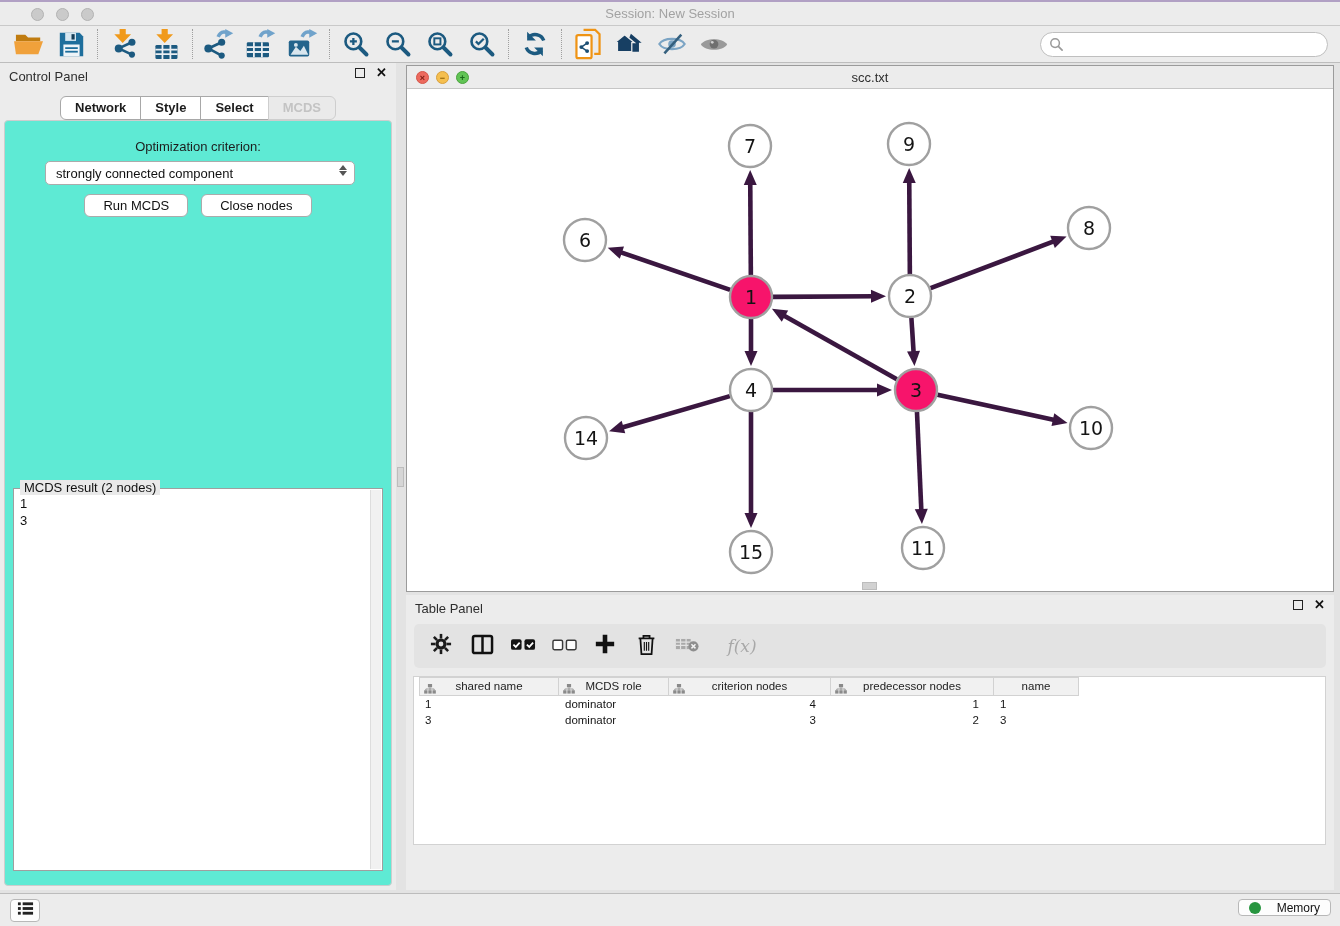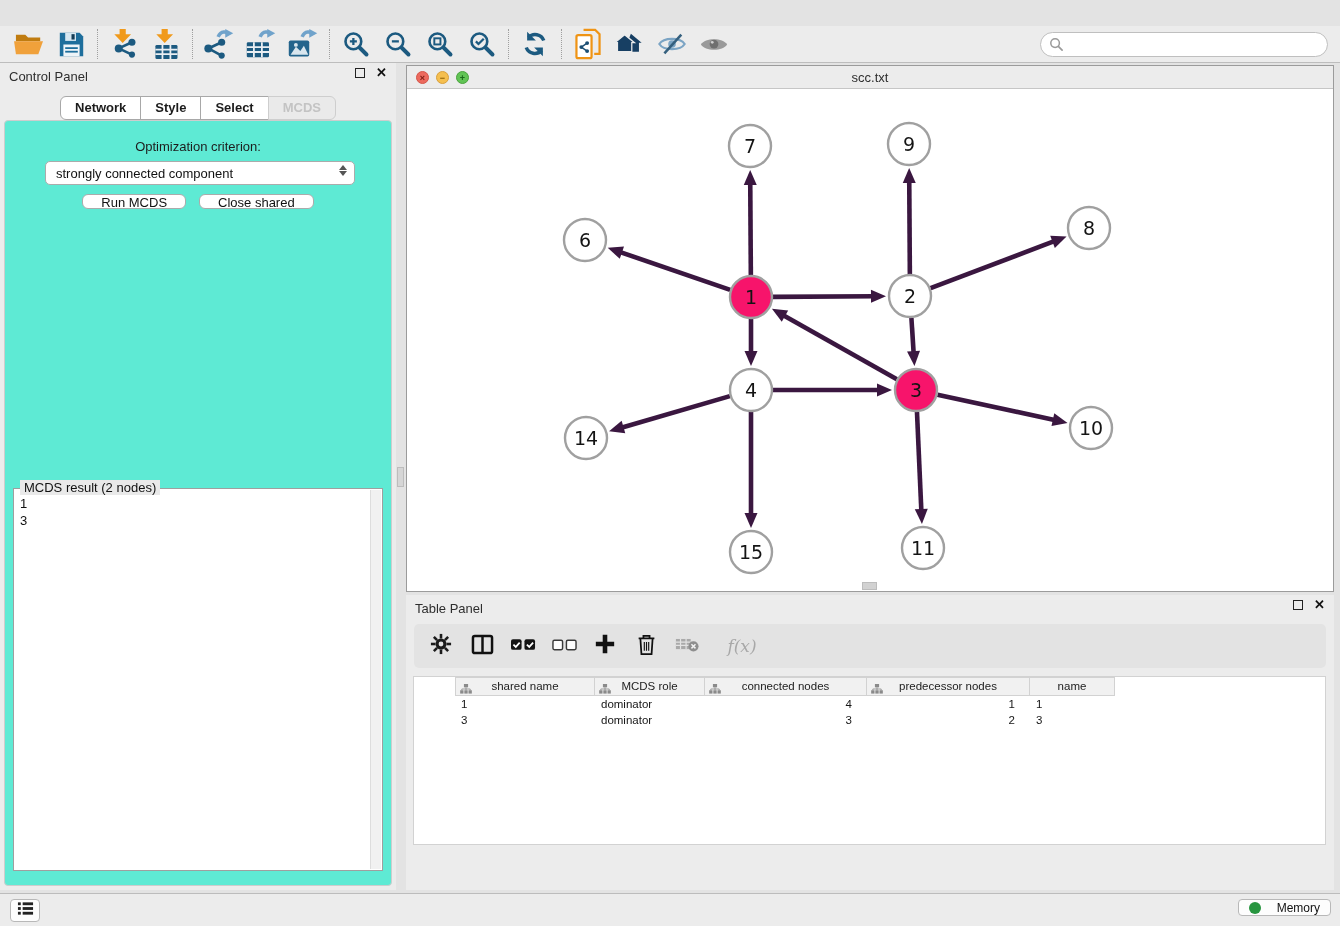--- a/index.html
+++ b/index.html
@@ -51,21 +51,21 @@
   .opt-label { position:absolute; left:0; right:0; top:18px; text-align:center; font-size:13px; color:#1d1d1d; }
   .criterion-select { position:absolute; left:40px; top:40px; width:310px; height:24px; background:#fff;
     border:1px solid #ababab; border-radius:5px; font-size:13px; color:#111;
     display:flex; align-items:center; padding-left:10px; }
   .spin { position:absolute; right:7px; top:3px; display:flex; flex-direction:column; gap:1px; }
   .spin i { width:0; height:0; border-left:4px solid transparent; border-right:4px solid transparent; }
   .spin .up { border-bottom:5px solid #555; }
   .spin .dn { border-top:5px solid #555; }
   .btn-row { position:absolute; left:0; right:0; top:73px; display:flex; justify-content:center; gap:13px; }
   .cp-btn { font-family:"Liberation Sans",sans-serif; font-size:13px; color:#111; background:#fff;
-    border:1px solid #ababab; border-radius:6px; height:15px; padding:0 18px; }
+    border:1px solid #ababab; border-radius:6px; height:23px; padding:0 18px; }
 
   .result-group { position:absolute; left:8px; right:8px; top:367px; bottom:14px;
     border:1px solid #9f9f9f; background:#fff;padding-left:8px; }
   .result-legend { position:absolute; top:-9px; left:6px; background:#e9e9e9; padding:0 4px;
     font-size:13px; color:#111; }
   .result-lines { position:absolute; left:0; top:3px; right:13px; bottom:0; padding:3px 6px;
     font-size:13px; color:#111; line-height:17px; }
   .result-vtrack { position:absolute; right:1px; top:1px; bottom:1px; width:11px;
     background:#f1f1f1; border-left:1px solid #ddd; }
 
@@ -91,21 +91,21 @@
     background:#d2d2d2; border:1px solid #bdbdbd; }
 
   
   .table-panel { position:absolute; left:406px; top:532px; width:928px; height:295px; background:#ececec; }
   .tp-toolbar { position:absolute; left:8px; right:8px; top:29px; height:44px;
     background:#e3e3e3; border-radius:5px; display:flex; align-items:center; gap:15px; padding-left:14px; }
   .tp-tbtn { width:26px; height:26px; display:flex; align-items:center; justify-content:center; }
   .fx-label { font-family:"DejaVu Serif",serif; font-style:italic; font-size:17px; color:#a8a8a8;margin-left:28px; }
 
   .tp-table { position:absolute; left:7px; right:8px; top:81px; height:169px; background:#fff;
-    border:1px solid #d2d2d2; overflow:hidden;padding-left:36px; }
+    border:1px solid #d2d2d2; overflow:hidden; }
   .thead { position:relative; height:19px; }
   .th-cell { position:absolute; top:0; height:19px; background:#f1f1f1; border:1px solid #d2d2d2;
     border-left:none; font-size:11.5px; color:#222; text-align:center; line-height:17px; }
   .th-cell:first-child { border-left:1px solid #d2d2d2; }
   .th-cell .sitemap { position:absolute; left:4px; top:4px; }
   .tbody { position:relative; }
   .t-row { position:relative; height:16px; }
   .t-cell { position:absolute; top:0; height:16px; font-size:11.5px; color:#161616; line-height:16px; }
   .t-cell.al { padding-left:6px; text-align:left; }
   .t-cell.ar { padding-right:15px; text-align:right; }
@@ -120,20 +120,26 @@
   .sb-mem-btn { position:absolute; right:9px; top:5px; height:17px; background:#fdfdfd;
     border:1px solid #b8b8b8; border-radius:4px; display:flex; align-items:center; gap:16px;
     padding:0 10px; font-size:12px; color:#111; }
   .mem-dot { width:12px; height:12px; border-radius:50%; background:#27953f; }
 </style>
 </head>
 <body>
 
 <div class="app">
 
+  <div class="titlebar">
+    <span class="tl-dot d1"></span>
+    <span class="tl-dot d2"></span>
+    <span class="tl-dot d3"></span>
+    <div class="title">Session: New Session</div>
+  </div>
 
   <div class="toolbar">
     <span class="tb-btn">
         <span>
           <svg width="32" height="28" viewBox="0 0 34 30">
             <path d="M3 5h10l3 3h13v4H3z" fill="#c07c10"></path>
             <path d="M1 12h31l-5 14H3z" fill="#f0a13b"></path>
           </svg>
         </span>
       </span>
@@ -334,21 +340,21 @@
         <div class="opt-label">Optimization criterion:</div>
         <div class="criterion-select">
           <span>strongly connected component</span>
           <span class="spin">
               <i class="up"></i>
               <i class="dn"></i>
             </span>
         </div>
         <div class="btn-row">
           <button class="cp-btn">Run MCDS</button>
-          <button class="cp-btn">Close shared</button>
+          <button class="cp-btn">Close nodes</button>
         </div>
         <div class="result-group">
           <span class="result-legend">MCDS result (2 nodes)</span>
           <div class="result-lines" id="result-lines">
               <div>1</div>
               <div>3</div>
             </div>
           <div class="result-vtrack"></div>
         </div>
       </div>
@@ -525,21 +531,21 @@
                   <path d="M7 4v2M2 7.5V6h10v1.5M7 6v1.5" stroke="#8a8a8a" fill="none"></path>
                 </svg></span><span>MCDS role</span></div>
             <div class="th-cell" style="left: 255px; width: 162px;"><span class="sitemap"><svg width="12" height="10" viewBox="0 0 14 12">
                   <g fill="#8a8a8a">
                     <rect x="4.5" y="0" width="5" height="4"></rect>
                     <rect x="0" y="7.5" width="4" height="4"></rect>
                     <rect x="5" y="7.5" width="4" height="4"></rect>
                     <rect x="10" y="7.5" width="4" height="4"></rect>
                   </g>
                   <path d="M7 4v2M2 7.5V6h10v1.5M7 6v1.5" stroke="#8a8a8a" fill="none"></path>
-                </svg></span><span>connected nodes</span></div>
+                </svg></span><span>criterion nodes</span></div>
             <div class="th-cell" style="left: 417px; width: 163px;"><span class="sitemap"><svg width="12" height="10" viewBox="0 0 14 12">
                   <g fill="#8a8a8a">
                     <rect x="4.5" y="0" width="5" height="4"></rect>
                     <rect x="0" y="7.5" width="4" height="4"></rect>
                     <rect x="5" y="7.5" width="4" height="4"></rect>
                     <rect x="10" y="7.5" width="4" height="4"></rect>
                   </g>
                   <path d="M7 4v2M2 7.5V6h10v1.5M7 6v1.5" stroke="#8a8a8a" fill="none"></path>
                 </svg></span><span>predecessor nodes</span></div>
             <div class="th-cell" style="left: 580px; width: 85px;"><span>name</span></div>

